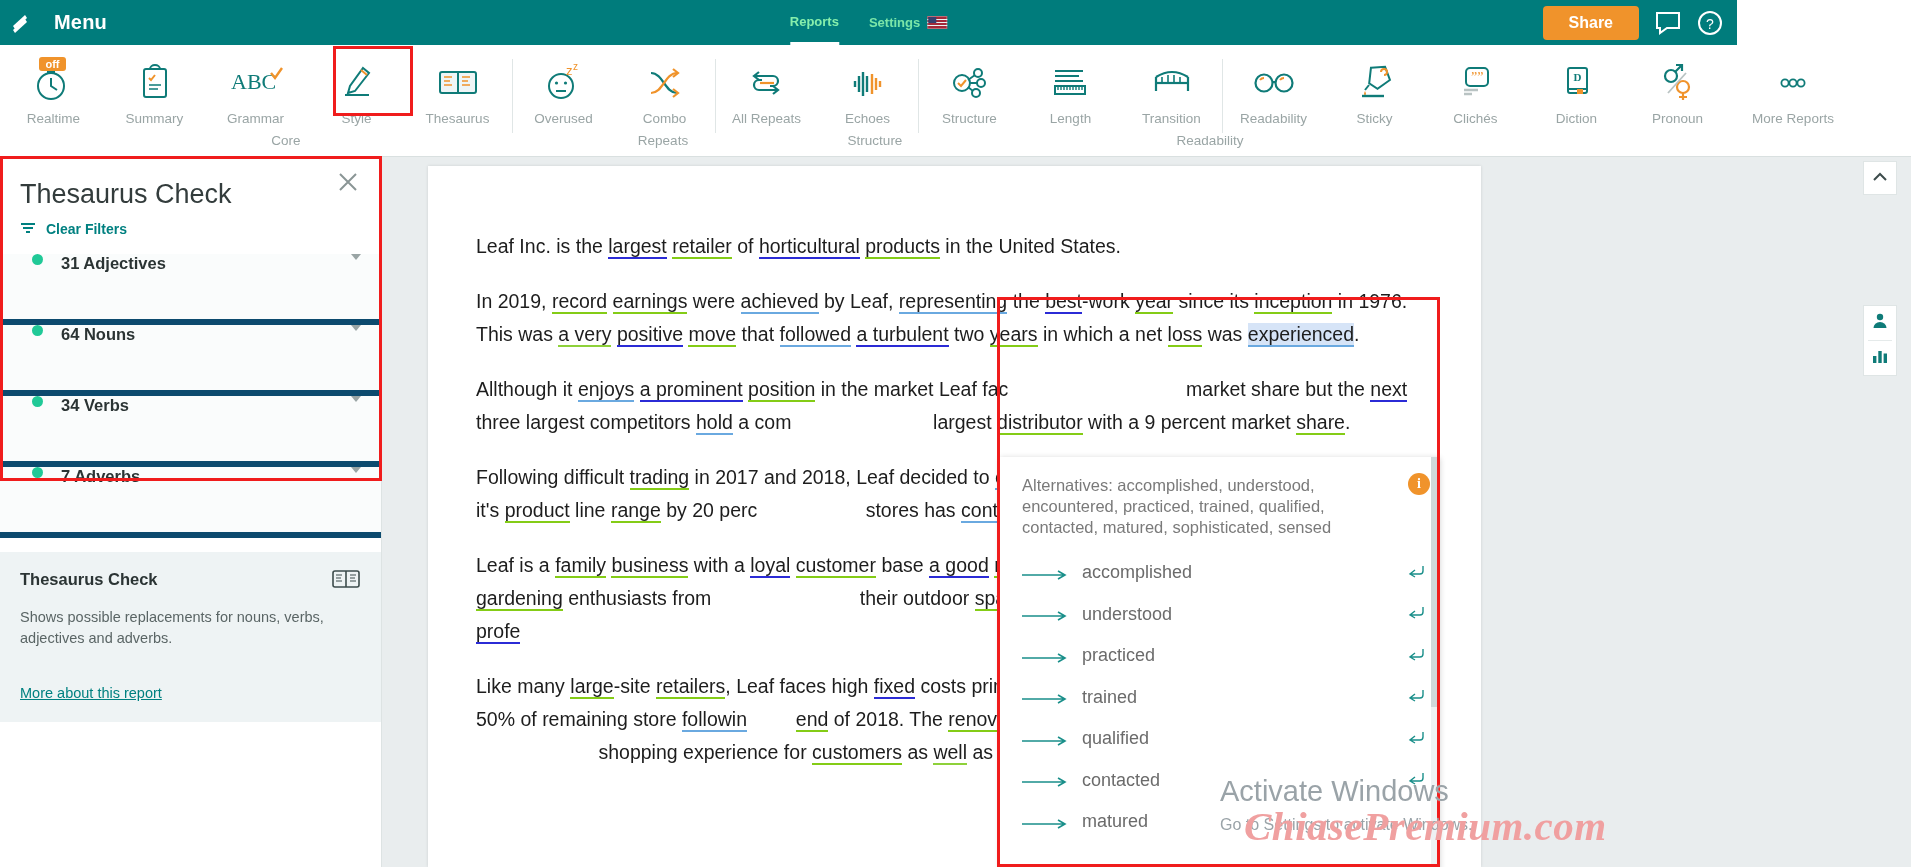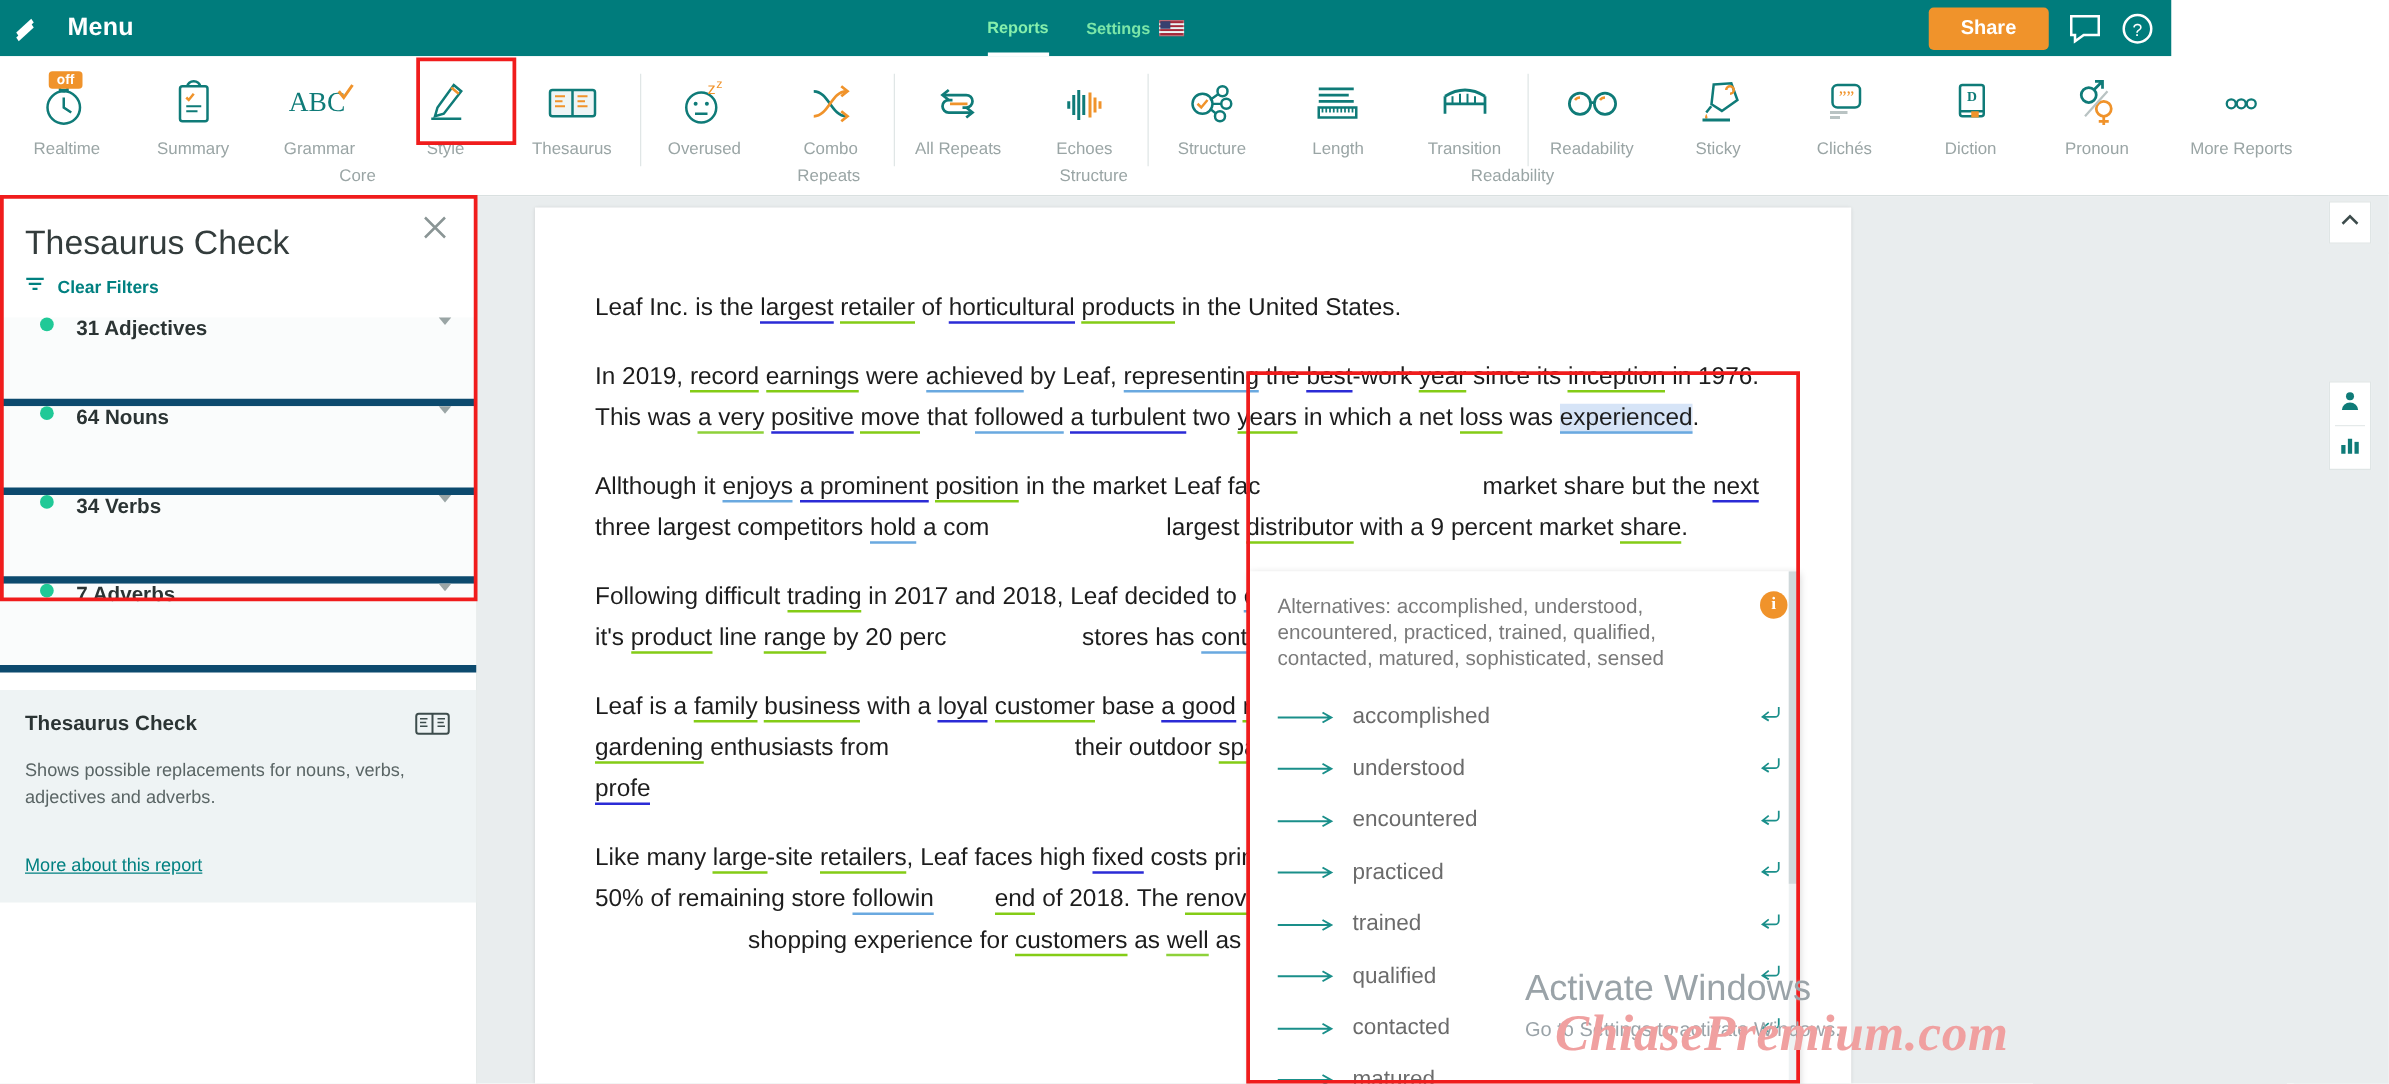--- a/index.html
+++ b/index.html
@@ -606,85 +606,72 @@
               <path d="M15 2 v5 a3 3 0 0 1 -3 3 H3 M7 6 L2 10 L7 13" fill="none" stroke="#1a8f8a" stroke-width="1.4"></path>
             </svg>
         </span>
       </div>
       <div class="alt-row">
         <span class="alt-arrow">
           <svg width="48" height="12" viewBox="0 0 48 12">
               <path d="M0 6 H42 M36 2 L43 6 L36 10" fill="none" stroke="#1a8f8a" stroke-width="1.6"></path>
             </svg>
         </span>
-        <span class="alt-word">encountered</span>
+        <span class="alt-word">practiced</span>
         <span class="alt-undo">
           <svg width="18" height="14" viewBox="0 0 18 14">
               <path d="M15 2 v5 a3 3 0 0 1 -3 3 H3 M7 6 L2 10 L7 13" fill="none" stroke="#1a8f8a" stroke-width="1.4"></path>
             </svg>
         </span>
       </div>
       <div class="alt-row">
         <span class="alt-arrow">
           <svg width="48" height="12" viewBox="0 0 48 12">
               <path d="M0 6 H42 M36 2 L43 6 L36 10" fill="none" stroke="#1a8f8a" stroke-width="1.6"></path>
             </svg>
         </span>
-        <span class="alt-word">practiced</span>
+        <span class="alt-word">trained</span>
         <span class="alt-undo">
           <svg width="18" height="14" viewBox="0 0 18 14">
               <path d="M15 2 v5 a3 3 0 0 1 -3 3 H3 M7 6 L2 10 L7 13" fill="none" stroke="#1a8f8a" stroke-width="1.4"></path>
             </svg>
         </span>
       </div>
       <div class="alt-row">
         <span class="alt-arrow">
           <svg width="48" height="12" viewBox="0 0 48 12">
               <path d="M0 6 H42 M36 2 L43 6 L36 10" fill="none" stroke="#1a8f8a" stroke-width="1.6"></path>
             </svg>
         </span>
-        <span class="alt-word">trained</span>
+        <span class="alt-word">qualified</span>
         <span class="alt-undo">
           <svg width="18" height="14" viewBox="0 0 18 14">
               <path d="M15 2 v5 a3 3 0 0 1 -3 3 H3 M7 6 L2 10 L7 13" fill="none" stroke="#1a8f8a" stroke-width="1.4"></path>
             </svg>
         </span>
       </div>
       <div class="alt-row">
         <span class="alt-arrow">
           <svg width="48" height="12" viewBox="0 0 48 12">
               <path d="M0 6 H42 M36 2 L43 6 L36 10" fill="none" stroke="#1a8f8a" stroke-width="1.6"></path>
             </svg>
         </span>
-        <span class="alt-word">qualified</span>
+        <span class="alt-word">contacted</span>
         <span class="alt-undo">
           <svg width="18" height="14" viewBox="0 0 18 14">
               <path d="M15 2 v5 a3 3 0 0 1 -3 3 H3 M7 6 L2 10 L7 13" fill="none" stroke="#1a8f8a" stroke-width="1.4"></path>
             </svg>
         </span>
       </div>
       <div class="alt-row">
         <span class="alt-arrow">
           <svg width="48" height="12" viewBox="0 0 48 12">
               <path d="M0 6 H42 M36 2 L43 6 L36 10" fill="none" stroke="#1a8f8a" stroke-width="1.6"></path>
             </svg>
         </span>
-        <span class="alt-word">contacted</span>
-        <span class="alt-undo">
-          <svg width="18" height="14" viewBox="0 0 18 14">
-              <path d="M15 2 v5 a3 3 0 0 1 -3 3 H3 M7 6 L2 10 L7 13" fill="none" stroke="#1a8f8a" stroke-width="1.4"></path>
-            </svg>
-        </span>
-      </div>
-      <div class="alt-row">
-        <span class="alt-arrow">
-          <svg width="48" height="12" viewBox="0 0 48 12">
-              <path d="M0 6 H42 M36 2 L43 6 L36 10" fill="none" stroke="#1a8f8a" stroke-width="1.6"></path>
-            </svg>
-        </span>
         <span class="alt-word">matured</span>
       </div>
 
       <div class="popup-scrollbar">
         <div class="popup-thumb"></div>
       </div>
     </div>
 
     <div class="sel-box" style="left:997px; top:140px; width:443px; height:570px;"></div>
 

